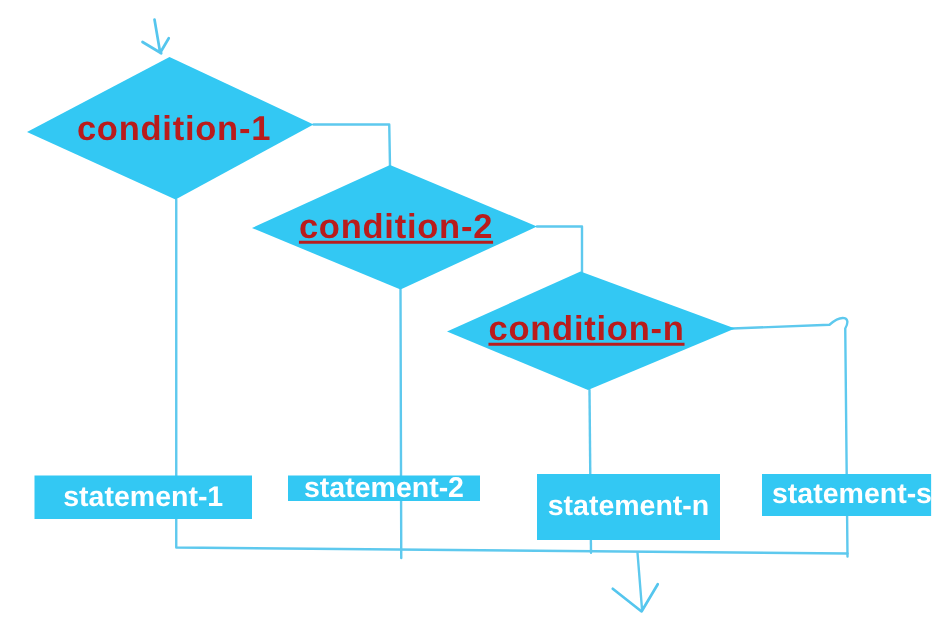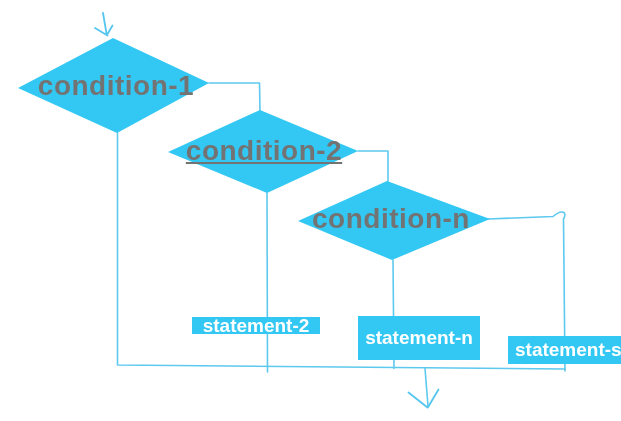--- a/index.html
+++ b/index.html
@@ -35,44 +35,43 @@
   }
   .arrowhead {
     fill: none;
     stroke: #55c6ee;
     stroke-width: 1.8;
     stroke-linecap: round;
   }
   .diamond-label {
     position: absolute;
     transform: translate(-50%, -50%);
-    color: #737373;
+    color: #b91c1c;
     font-weight: bold;
-    font-size: 28px;
+    font-size: 23px;
     letter-spacing: 0.5px;
     white-space: nowrap;
     pointer-events: none;
   }
   .stmt-box {
     position: absolute;
     box-sizing: border-box;
     background: #33c8f3;
     color: #ffffff;
     font-weight: bold;
     font-size: 19px;
     display: flex;
     align-items: center;
     justify-content: center;
     white-space: nowrap;
     overflow: hidden;
   }
   .stmt-box.clip-right {
-    justify-content: flex-start;
+    justify-content: center;
     padding-left: 7px;
-    margin-top: 20px;
   }
 </style>
 </head>
 <body>
 
 <div class="canvas">
 
   <svg class="flow-svg" viewBox="0 0 621 421">
 
     <path class="arrowhead" d="M103 13 L106.5 33.5 M95 28 L107.5 35.5 M112.5 25.5 L106.8 35.2"></path>
@@ -88,22 +87,25 @@
     <path class="connector" d="M425 368.5 L428 406"></path>
     <path class="arrowhead" d="M408.5 392.5 L427.5 407.5 M438.5 389.5 L427.8 407.5"></path>
 
     <polygon class="shape" points="18,88 113,38 209,83 117,133"></polygon>
     <polygon class="shape" points="168,152 260,110 358,151 267,193"></polygon>
     <polygon class="shape" points="298,221 387,181 490,219 392,260"></polygon>
   </svg>
 
   <div class="diamond-label" style="left:116px; top:86px;">condition-1</div>
   <div class="diamond-label" style="left:264px; top:151px;text-decoration:underline;">condition-2</div>
-  <div class="diamond-label" style="left:391px; top:219px;">condition-n</div>
+  <div class="diamond-label" style="left:391px; top:219px;text-decoration:underline;">condition-n</div>
 
+  <div class="stmt-box" style="left:23px; top:317px; width:145px; height:29px;">
+    <span>statement-1</span>
+  </div>
   <div class="stmt-box" style="left:192px; top:317px; width:128px; height:17px;">
     <span>statement-2</span>
   </div>
   <div class="stmt-box" style="left:358px; top:316px; width:122px; height:44px;">
     <span>statement-n</span>
   </div>
   <div class="stmt-box clip-right" style="left:508px; top:316px; width:113px; height:28px;">
     <span>statement-s</span>
   </div>
 

